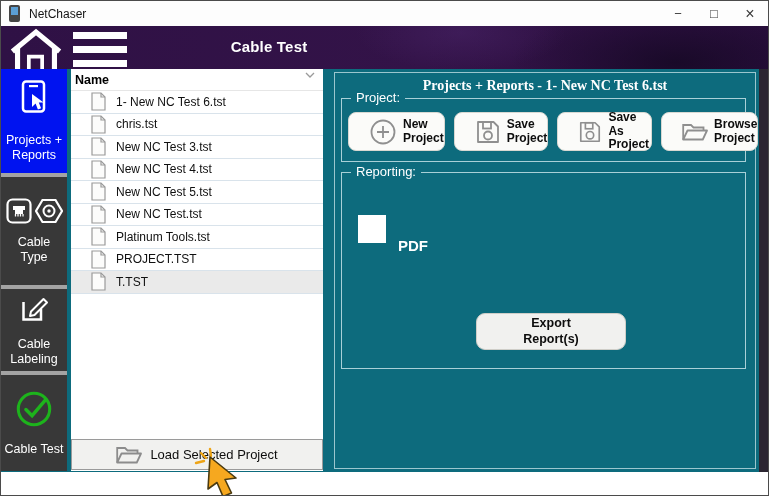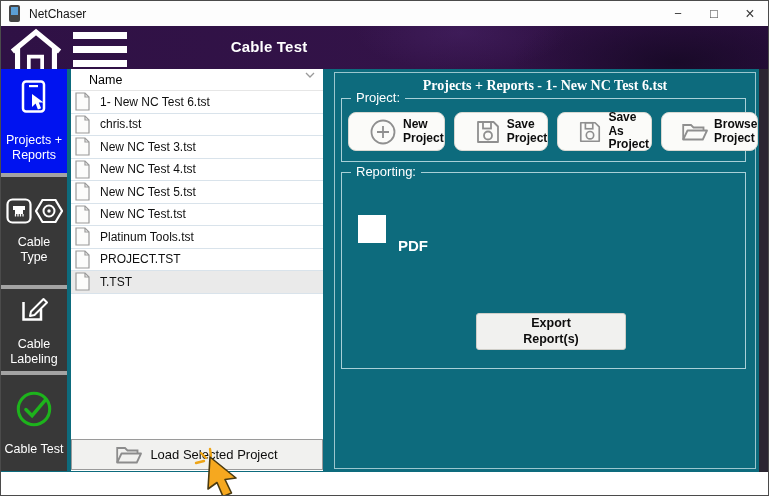--- a/index.html
+++ b/index.html
@@ -35,44 +35,44 @@
   .side-item{display:flex;flex-direction:column;align-items:center;justify-content:center;color:#fff;text-align:center;font-size:12.5px;line-height:1.2;box-sizing:border-box;}
   .side-item+.side-item{border-top:4px solid #a3a3a3;}
   .side-item.active{background:#0013f0;}
   .side-item .lab{width:62px;}
   .h1{height:104px}.h2{height:112px}.h3{height:86px}.h4{height:100px}
   .ic-gap{margin-bottom:13px;}
   .ic-row{display:flex;gap:3px;align-items:center;margin-bottom:11px;color:#fff;}
 
   
   .list{position:absolute;left:70px;top:0;width:252px;height:402px;background:#fff;}
-  .list-head{height:21px;display:flex;align-items:center;padding-left:18px;font-weight:normal;font-size:12.5px;color:#000;border-bottom:1px solid #e6e6e6;position:relative;}
+  .list-head{height:21px;display:flex;align-items:center;padding-left:4px;font-weight:bold;font-size:12.5px;color:#000;border-bottom:1px solid #e6e6e6;position:relative;}
   .chev{position:absolute;right:8px;top:3px;color:#9a9a9a;}
-  .row{height:21.5px;display:flex;align-items:center;gap:10px;padding-left:4px;border-bottom:1px solid #d9e3eb;font-size:12px;color:#101010;}
+  .row{height:21.5px;display:flex;align-items:center;gap:10px;padding-left:20px;border-bottom:1px solid #d9e3eb;font-size:12px;color:#101010;}
   .row.selected{background:#eaeaea;}
   .load-btn{position:absolute;left:0;right:0;bottom:1px;height:31px;background:#f1f1ef;border:1px solid #9a9a9a;display:flex;align-items:center;justify-content:center;gap:8px;font-size:13px;color:#0d0d0d;box-sizing:border-box;}
   .load-btn .fold{color:#8c8c8c;}
 
   
   .rpanel{position:absolute;left:330px;top:0;width:428px;height:403px;background:#0d6b7d;}
   .rframe{position:absolute;inset:3px;border:1px solid rgba(216,237,241,.7);pointer-events:none;}
   .rtitle{position:absolute;top:9px;left:0;right:0;text-align:center;color:#fff;font-size:14px;font-weight:bold;font-family:Liberation Serif, serif;}
   .fieldset{position:absolute;left:10px;right:13px;border:1px solid rgba(222,241,245,.75);box-sizing:border-box;}
   .fs-project{top:29px;height:64px;}
   .fs-report{top:103px;height:197px;}
   .legend{position:absolute;top:-9px;left:9px;background:#0d6b7d;padding:0 5px;color:#fff;font-size:13px;}
   .btn-row{display:flex;gap:9px;padding:13px 6px 0 6px;}
   .pbtn{flex:1;height:39px;background:#fbfbf9;border:1px solid #d8d8d2;border-radius:8px;display:flex;align-items:center;padding-left:20px;gap:6px;box-sizing:border-box;color:#8f8f8f;cursor:default;}
   .pbtn .lbl{display:flex;flex-direction:column;font-size:12px;color:#0d0d0d;font-weight:bold;line-height:1.12;}
   .chk-row{position:absolute;left:16px;display:flex;align-items:center;gap:12px;}
   .chk-pdf{top:31px;}
   .chk-csv{top:85px;}
   .checkbox{width:28px;height:28px;background:#fff;}
   .chk-label{color:#fff;font-size:15px;font-weight:bold;margin-top:33px;}
-  .export-btn{position:absolute;left:134px;top:140px;width:150px;height:37px;background:#f1f1ef;border:1px solid #cfcec8;border-radius:3px;display:flex;flex-direction:column;align-items:center;justify-content:center;font-size:12.5px;font-weight:bold;color:#0d0d0d;line-height:1.25;box-sizing:border-box;}
+  .export-btn{position:absolute;left:134px;top:140px;width:150px;height:37px;background:#f1f1ef;border:1px solid #cfcec8;border-radius:9px;display:flex;flex-direction:column;align-items:center;justify-content:center;font-size:12.5px;font-weight:bold;color:#0d0d0d;line-height:1.25;box-sizing:border-box;}
 
   .cursor{position:absolute;left:192px;top:446px;width:54px;height:50px;z-index:60;pointer-events:none;}
   .defs{position:absolute;width:0;height:0;overflow:hidden;}
 </style>
 </head>
 <body>
 
 <svg class="defs" aria-hidden="true">
   <defs>
     <symbol id="sym-file" viewBox="0 0 15 19">

